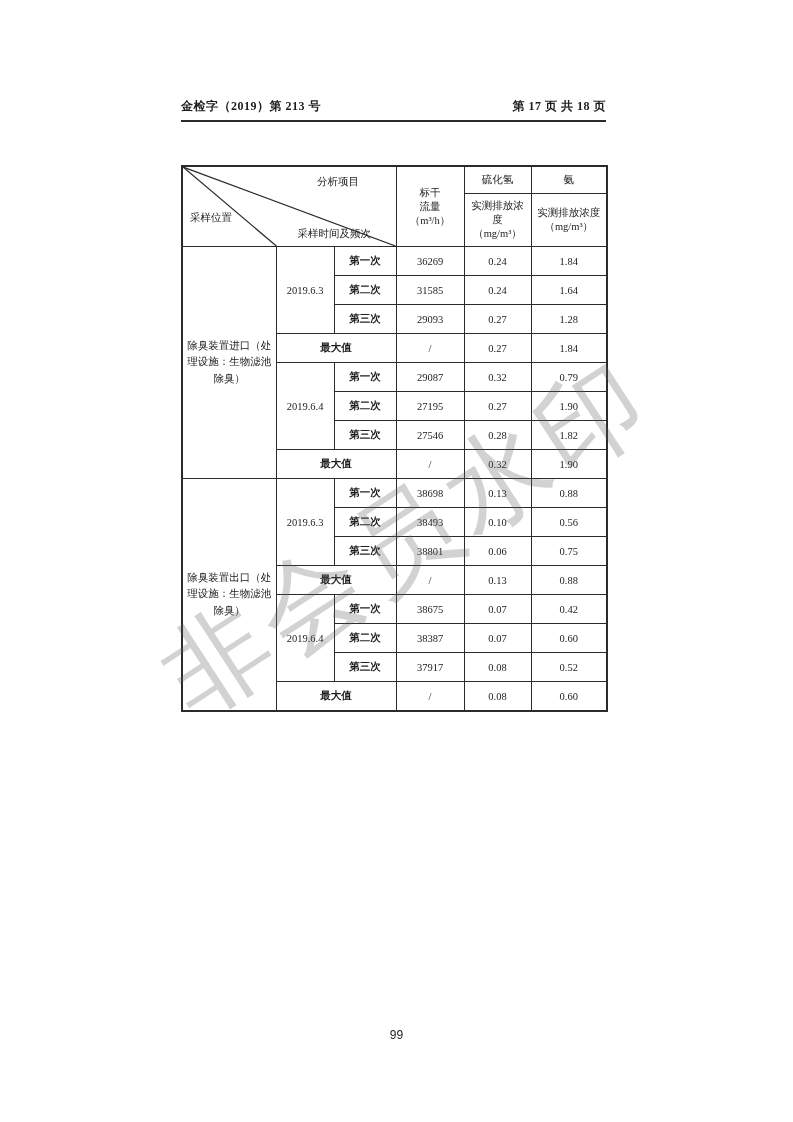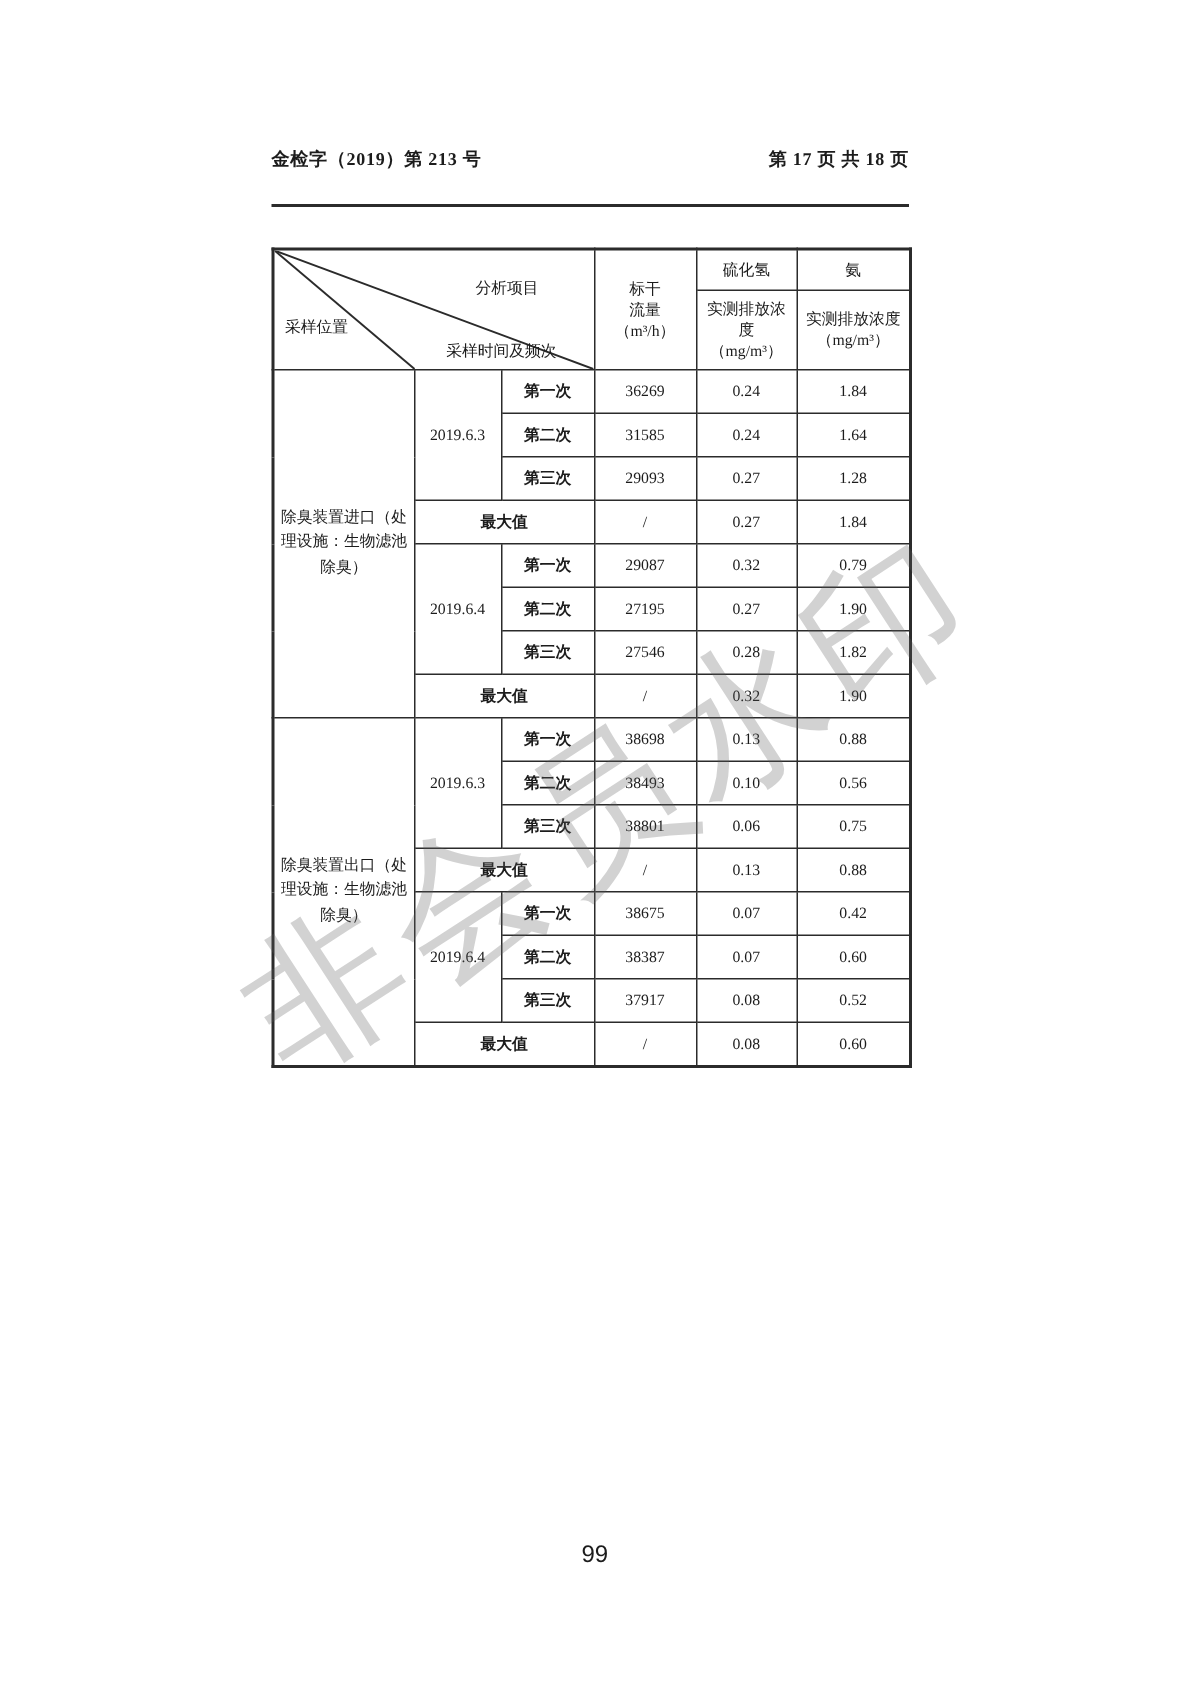--- a/index.html
+++ b/index.html
@@ -16,21 +16,21 @@
 
   
   .runhead {
     position: absolute;
     left: 181px; top: 98px;
     width: 425px;
     display: flex;
     justify-content: space-between;
     align-items: flex-end;
     border-bottom: 2px solid #2b2b2b;
-    padding-bottom: 21px;
+    padding-bottom: 5px;
     font-size: 12px;
     font-weight: bold;
     letter-spacing: 0.5px;
   }
 
   .doc-title {
     position: absolute;
     left: 181px; top: 140px;
     width: 425px;
     text-align: center;
@@ -59,21 +59,21 @@
   tr.hrow1 td { height: 26px; }
   tr.hrow2 td { height: 52px; }
   tr.drow td  { height: 28px; }
   .bold { font-weight: bold; }
   .loc-cell { font-size: 10.5px; line-height: 1.55; text-align: center; padding: 0 4px; }
 
   
   td.corner { position: relative; padding: 0; }
   td.corner svg { position: absolute; inset: 0; width: 100%; height: 100%; }
   .corner-label { position: absolute; font-size: 10.5px; white-space: nowrap; }
-  .lbl-analysis { left: 112px; top: 18px; width: 86px; text-align: center; }
+  .lbl-analysis { left: 112px; top: 8px; width: 86px; text-align: center; }
   .lbl-time     { left: 72px;  top: 60px; width: 116px; text-align: right; }
   .lbl-location { left: 7px;   top: 44px; }
 
   
   .watermark {
     position: absolute;
     left: 127px; top: 478px;
     width: 560px;
     text-align: center;
     font-size: 104px;
@@ -85,21 +85,21 @@
     pointer-events: none;
     white-space: nowrap;
     font-family: "Liberation Serif", "DejaVu Serif", serif;
   }
 
   .footer-page {
     position: absolute;
     left: 0; top: 1028px;
     width: 793px;
     text-align: center;
-    font-size: 16px;
+    font-size: 12px;
     font-family: "Liberation Sans", "DejaVu Sans", sans-serif;
   }
 </style>
 </head>
 <body>
 
 <div class="page">
 
   <div class="runhead">
     <span>金检字（2019）第 213 号</span>

